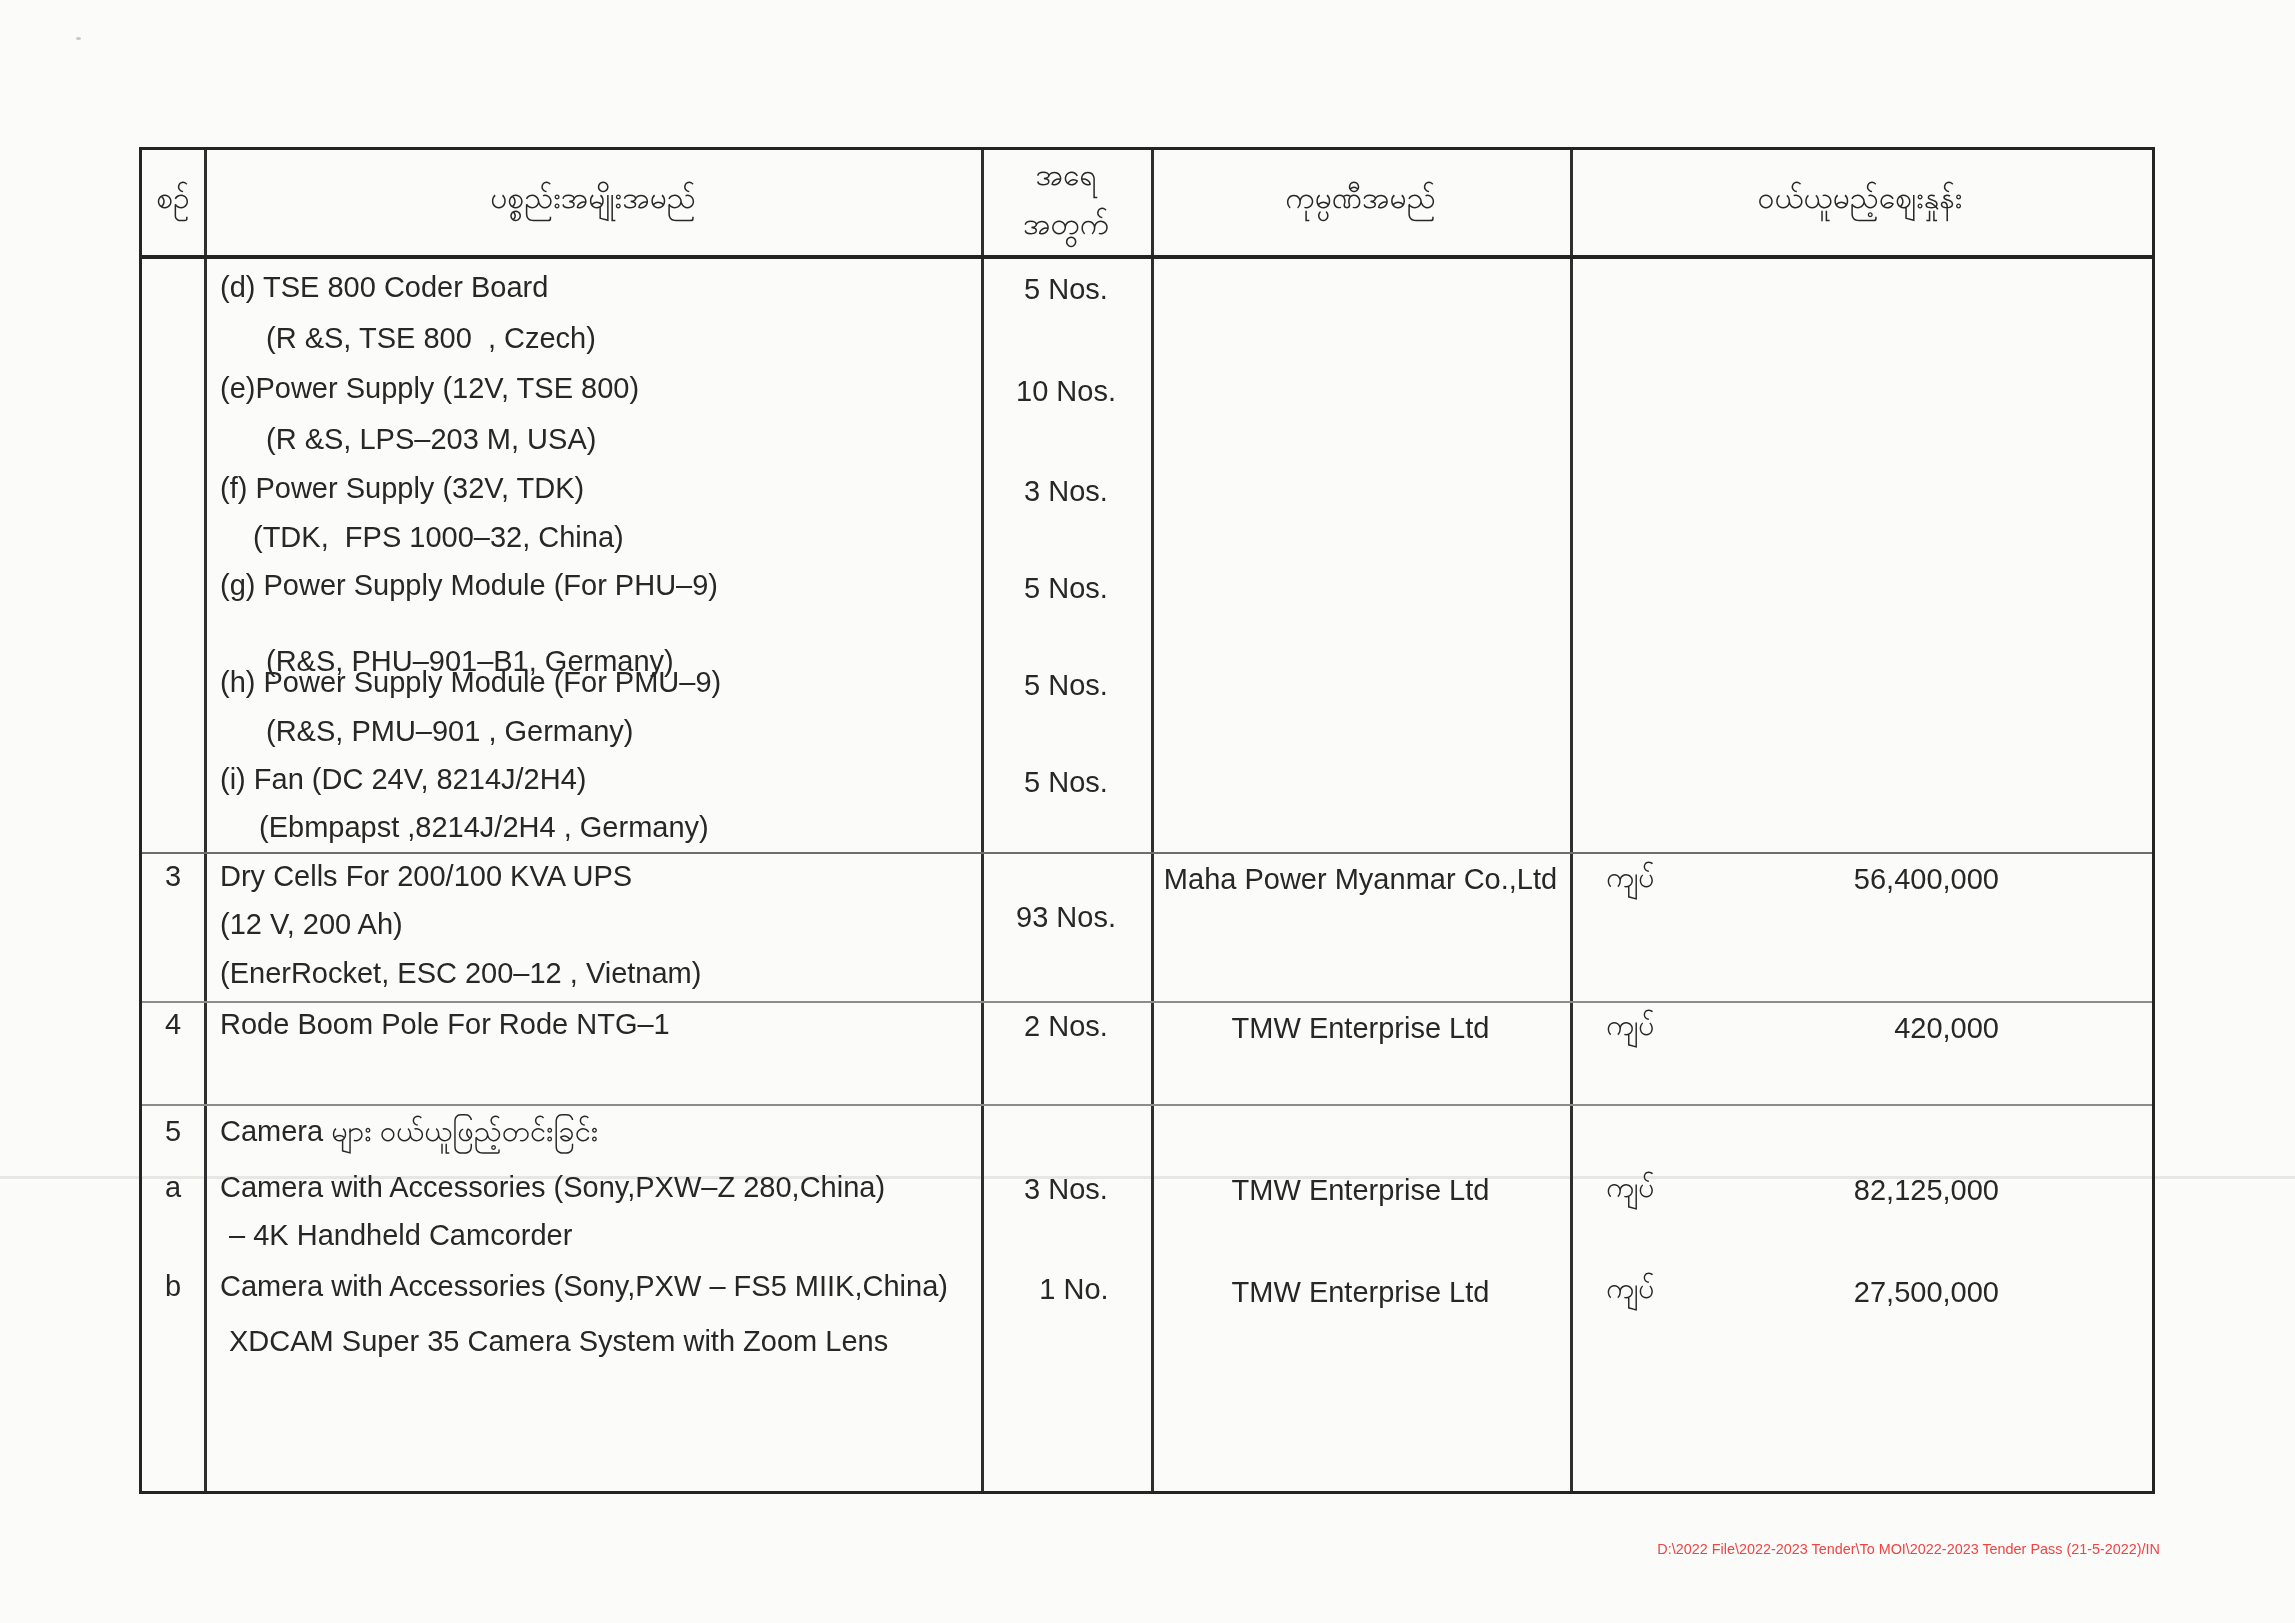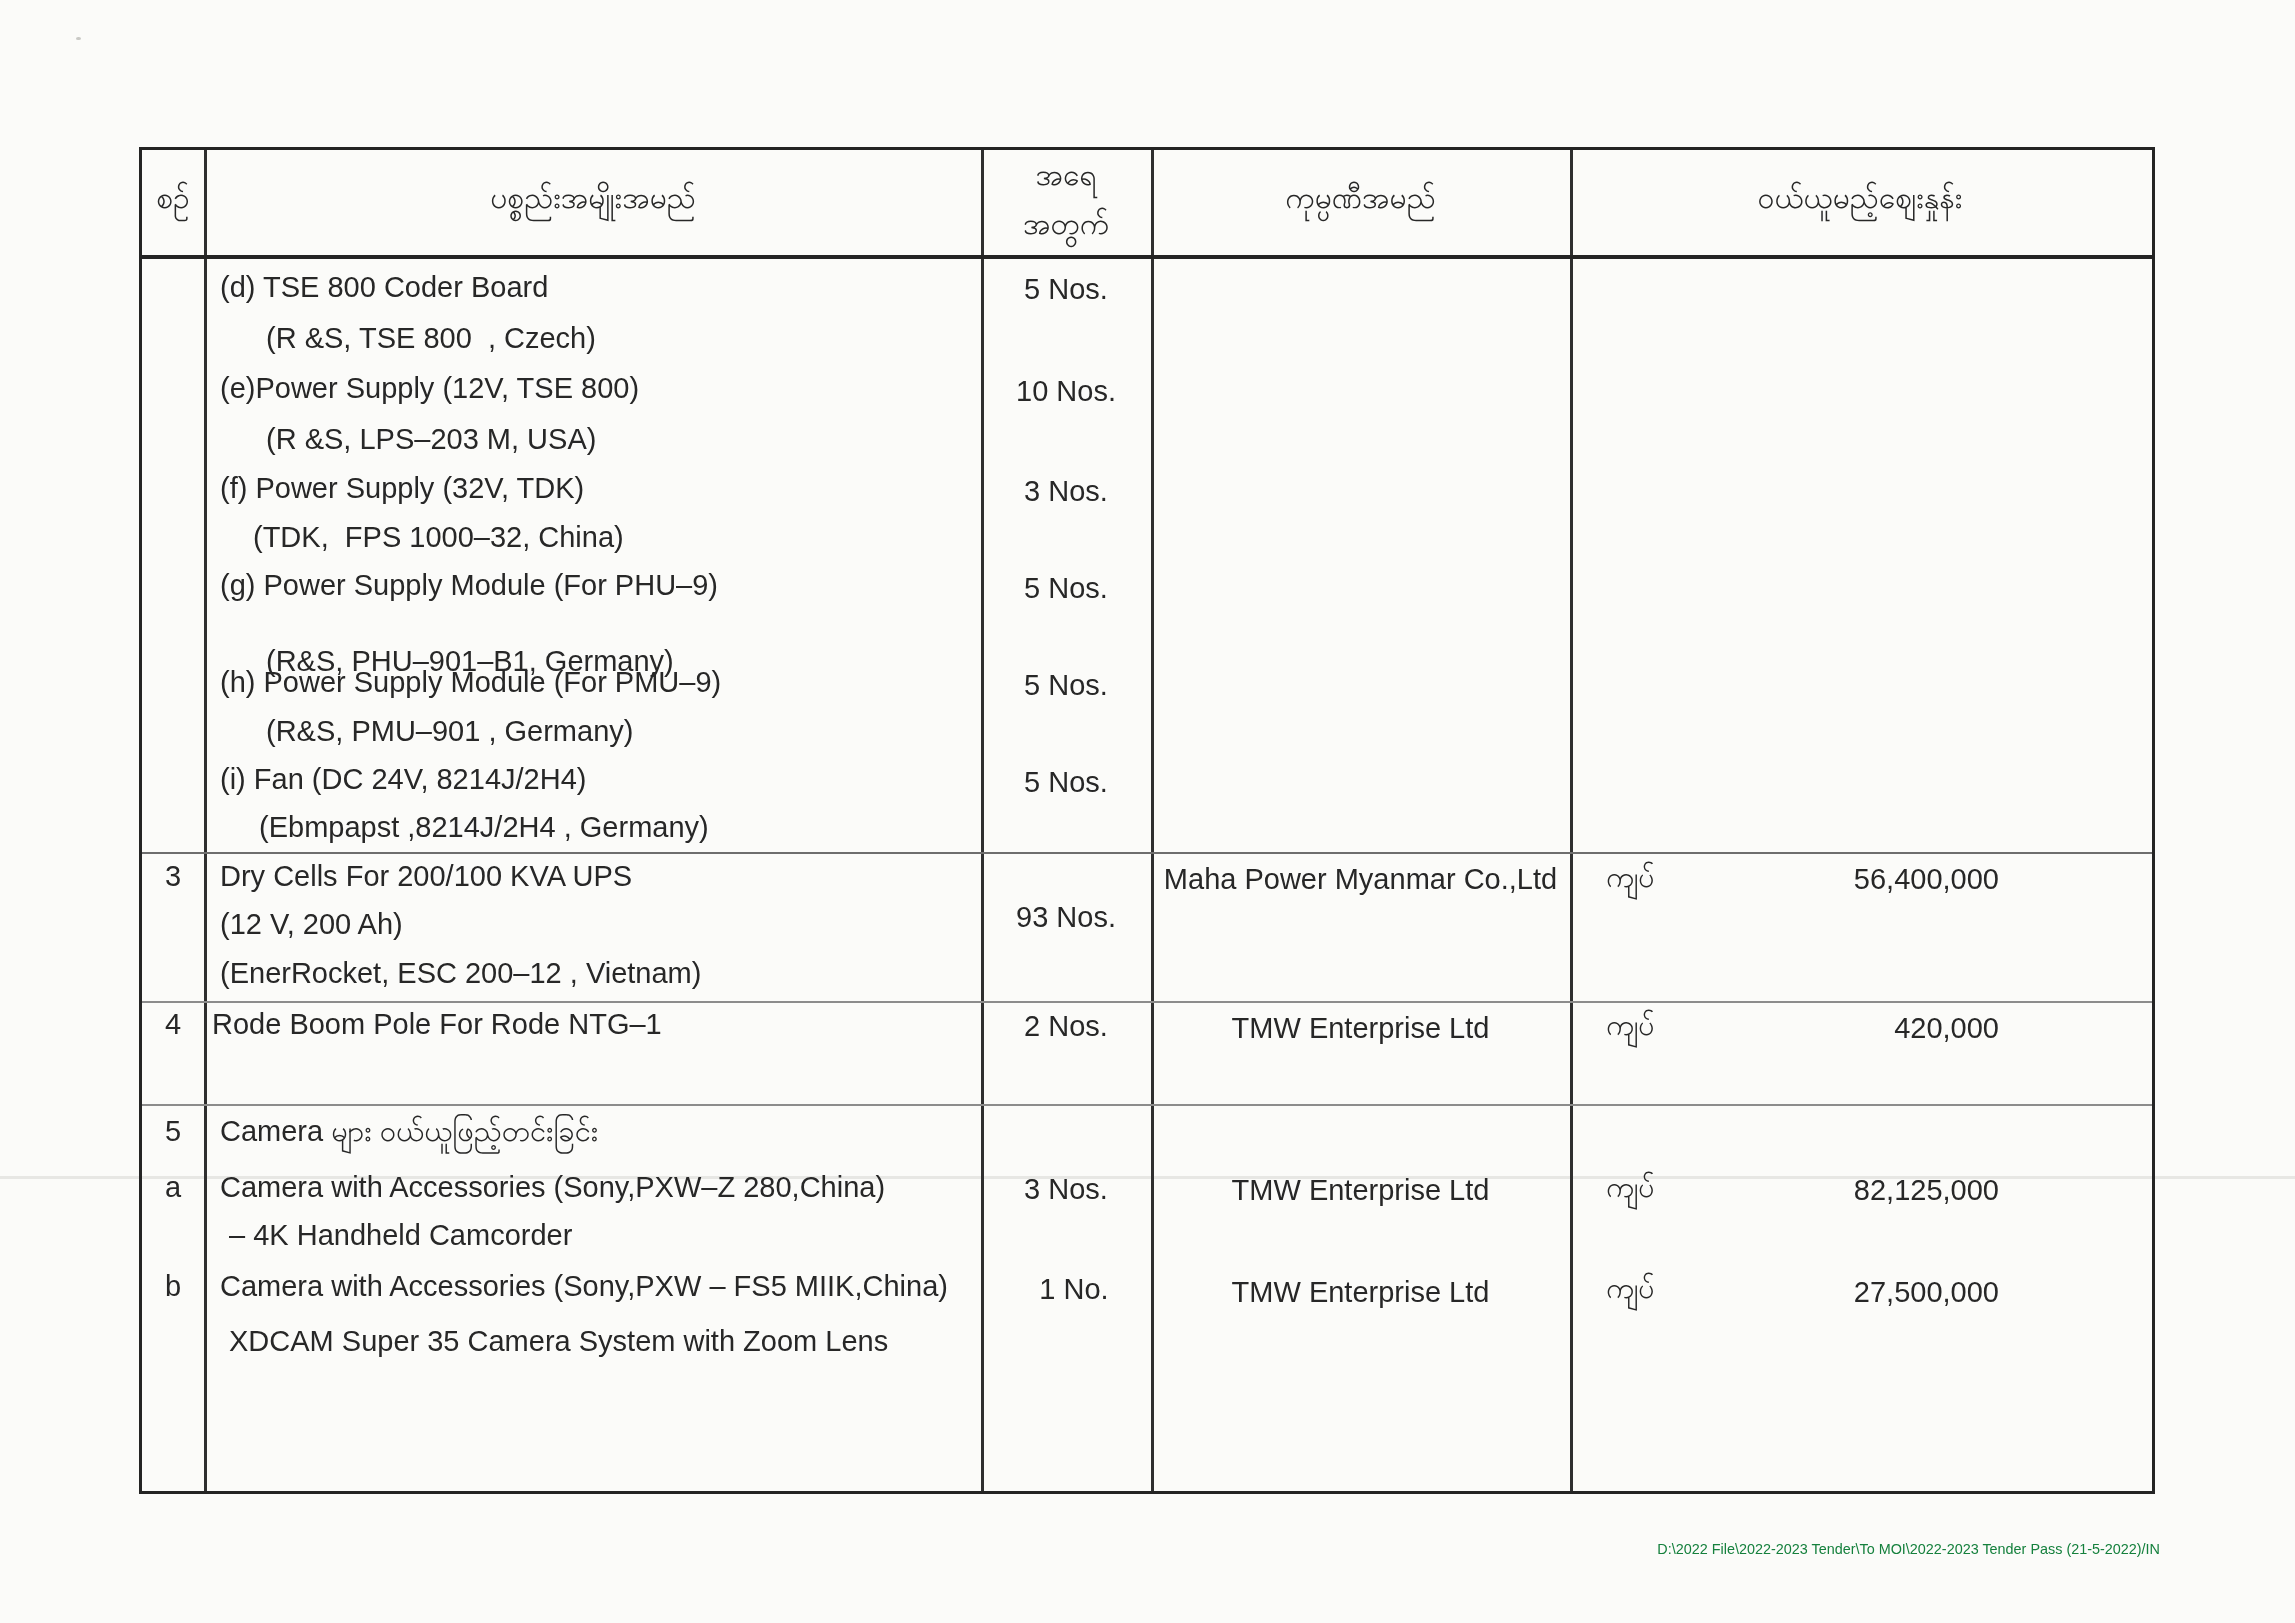--- a/index.html
+++ b/index.html
@@ -9,21 +9,21 @@
   .streak{position:absolute;left:0;right:0;top:1176px;height:2.6px;background:#dadad6;opacity:.6;}
   .table{position:absolute;left:139px;top:147px;width:2016px;height:1347px;
          border:3.9px solid #242424;box-sizing:border-box;background:transparent;}
   .vline{position:absolute;top:0;bottom:0;width:2.6px;background:#2f2f2f;}
   .hline{position:absolute;left:0;right:0;}
   .t{position:absolute;white-space:pre;font-size:29px;line-height:39px;height:39px;}
   .c{text-align:center;}
   .r{text-align:right;}
   .head{font-size:30px;}
   .footer{position:absolute;top:1539px;right:135px;font-size:14.4px;line-height:21px;
-          color:#15803d;white-space:pre;}
+          color:#ef4444;white-space:pre;}
 </style>
 </head>
 <body>
 
 <div class="page">
 
   <div class="speck"></div>
   <div class="streak"></div>
 
   <div class="table">
@@ -72,21 +72,21 @@
     <div class="t c" style="left:0;width:62px;top:707px;">3</div>
     <div class="t" style="left:78px;top:707px;">Dry Cells For 200/100 KVA UPS</div>
     <div class="t" style="left:78px;top:755px;">(12 V, 200 Ah)</div>
     <div class="t" style="left:78px;top:804px;">(EnerRocket, ESC 200–12 , Vietnam)</div>
     <div class="t c" style="left:839px;width:170px;top:748px;">93 Nos.</div>
     <div class="t c" style="left:1009px;width:419px;top:710px;">Maha Power Myanmar Co.,Ltd</div>
     <div class="t" style="left:1464px;top:708px;">ကျပ်</div>
     <div class="t r" style="left:1595px;width:262px;top:710px;">56,400,000</div>
 
     <div class="t c" style="left:0;width:62px;top:855px;">4</div>
-    <div class="t" style="left:70px;top:855px;text-align:center;">Rode Boom Pole For Rode NTG–1</div>
+    <div class="t" style="left:78px;top:855px;text-align:center;">Rode Boom Pole For Rode NTG–1</div>
     <div class="t c" style="left:839px;width:170px;top:857px;">2 Nos.</div>
     <div class="t c" style="left:1009px;width:419px;top:859px;">TMW Enterprise Ltd</div>
     <div class="t" style="left:1464px;top:856px;">ကျပ်</div>
     <div class="t r" style="left:1595px;width:262px;top:859px;text-align:right;">420,000</div>
 
     <div class="t c" style="left:0;width:62px;top:962px;">5</div>
     <div class="t" style="left:78px;top:962px;">Camera များ ဝယ်ယူဖြည့်တင်းခြင်း</div>
 
     <div class="t c" style="left:0;width:62px;top:1018px;">a</div>
     <div class="t" style="left:78px;top:1018px;">Camera with Accessories (Sony,PXW–Z 280,China)</div>

